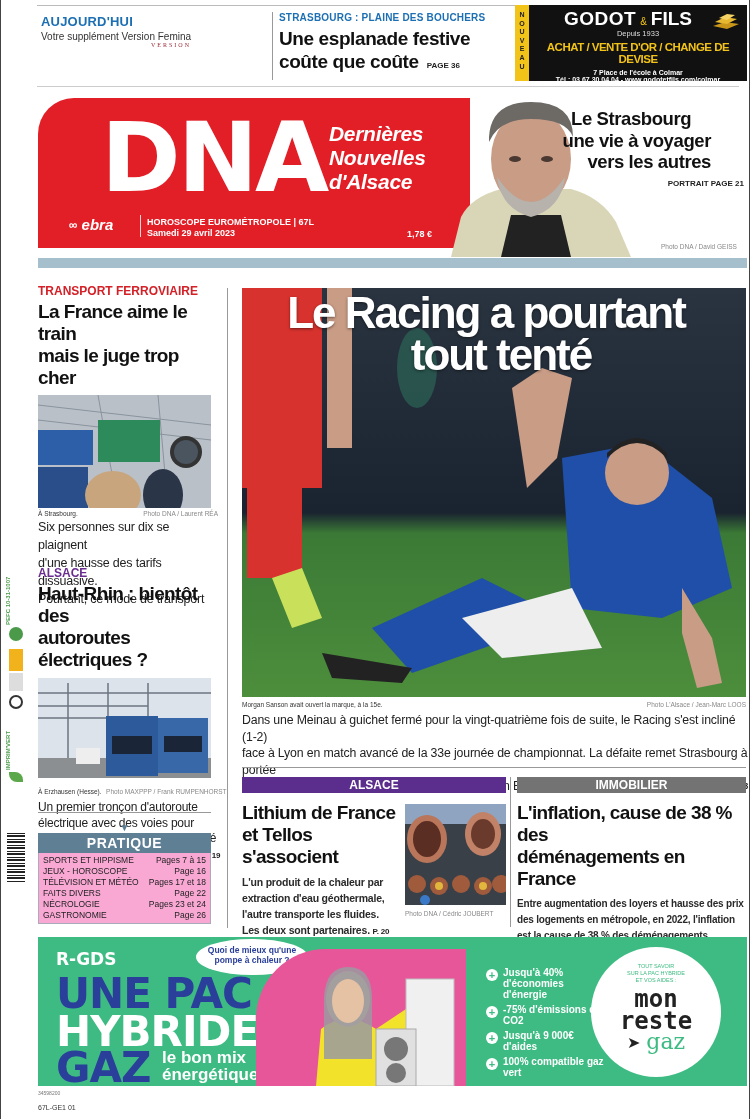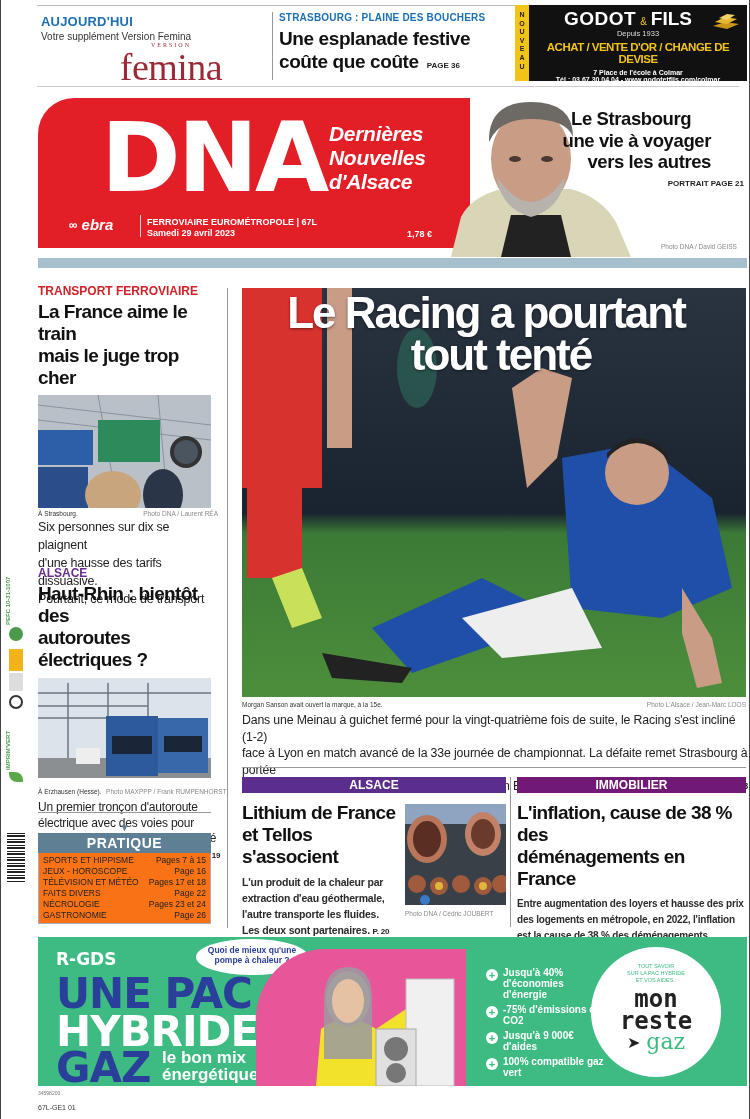--- a/index.html
+++ b/index.html
@@ -37,30 +37,30 @@
   
   .kicker-red { color: #d42027; font-weight: bold; font-size: 12px; }
   .kicker-purple { color: #6a2d8f; font-weight: bold; font-size: 12px; }
   .h-left { font-weight: bold; font-size: 19px; line-height: 22px; letter-spacing: -0.6px; color: #111; }
   .body-left { font-size: 12.5px; line-height: 18px; color: #222; letter-spacing: -0.2px; }
   .caption { font-size: 6.5px; color: #333; }
   .caption-gray { font-size: 6.5px; color: #888; }
   .col-sep { left: 226px; top: 288px; width: 1px; height: 640px; background: #999; }
 
   .pratique-head { background: #5f7f95; color: #fff; font-weight: bold; font-size: 14px; text-align: center; letter-spacing: 0.5px; height: 20px; line-height: 20px; }
-  .pratique-body { background: #f97316; border: 1px solid #aab; border-top: none; padding: 2px 4px; }
+  .pratique-body { background: #f9a8d4; border: 1px solid #aab; border-top: none; padding: 2px 4px; }
   .pratique-row { display:flex; justify-content:space-between; font-size: 8.5px; line-height: 11px; color:#222; }
 
   
   .mainphoto { left: 241px; top: 288px; width: 504px; height: 409px; overflow: hidden; background: #1b2a3a; }
   .main-title { color: #fff; font-weight: bold; font-size: 44px; line-height: 42px; letter-spacing: -2px; text-align: center; text-shadow: 0 1px 3px rgba(0,0,0,.5); font-family: "Liberation Sans", sans-serif; }
   .main-body { font-size: 12.3px; line-height: 16.5px; color: #222; letter-spacing: -0.15px; }
 
   .band-purple { background: #5b2d8c; color:#fff; font-weight:bold; font-size: 12px; text-align:center; height: 16px; line-height: 16px; }
-  .band-red { background: #701a75; color:#fff; font-weight:bold; font-size: 12px; text-align:center; height: 16px; line-height: 16px; }
+  .band-red { background: #737373; color:#fff; font-weight:bold; font-size: 12px; text-align:center; height: 16px; line-height: 16px; }
   .h-bot { font-weight: bold; font-size: 19px; line-height: 22px; letter-spacing: -0.6px; color:#111; }
   .body-bot { font-size: 10.5px; line-height: 16px; font-weight: bold; color:#2a2a2a; letter-spacing: -0.2px; }
 
   
   .ad { left: 37px; top: 937px; width: 709px; height: 149px; background: #3dbb82; overflow: hidden; }
   .ad-big { font-family: "DejaVu Sans", sans-serif; font-weight: bold; font-size: 42px; line-height: 42px; letter-spacing: -1px; }
   .ad-bullet { display:flex; align-items:flex-start; gap: 5px; color:#fff; font-weight:bold; font-size: 10px; line-height: 11px; margin-bottom: 4px; }
   .plus { width: 12px; height: 12px; border-radius: 50%; background:#fff; color:#3dbb82; font-size: 11px; line-height: 12px; text-align:center; flex: none; margin-top: 2px; }
 
   .sidebar-marks { left: 4px; top: 570px; width: 22px; }
@@ -70,21 +70,20 @@
 
 <div class="page">
 
   <div class="abs topline"></div>
 
   <div class="abs" style="left:40px;top:14px;width:220px;">
     <div class="kicker-blue">AUJOURD'HUI</div>
     <div class="small-gray" style="margin-top:2px;">Votre supplément Version Femina</div>
     <div style="position:relative;left:60px;top:0px;width:140px;text-align:center;">
       <div class="femina-version">VERSION</div>
-      <div class="femina">femina</div>
     </div>
   </div>
 
   <div class="abs vsep" style="left:271px;top:12px;height:68px;"></div>
 
   <div class="abs" style="left:278px;top:12px;width:230px;">
     <div class="kicker-blue" style="font-size:10px;">STRASBOURG : PLAINE DES BOUCHERS</div>
     <div class="headline" style="font-size:19px;line-height:23px;margin-top:4px;">Une esplanade festive</div>
     <div style="display:flex;align-items:baseline;gap:8px;">
       <span class="headline" style="font-size:19px;line-height:23px;">coûte que coûte</span>
@@ -131,21 +130,21 @@
   </div>
   <div class="abs" style="left:100px;top:110px;">
     <span class="dna-logo">DNA</span>
   </div>
   <div class="abs" style="left:68px;top:216px;display:flex;align-items:center;gap:4px;">
     <span style="color:#fff;font-size:12px;font-weight:bold;">∞</span>
     <span style="color:#fff;font-size:15px;font-weight:bold;font-style:italic;">ebra</span>
   </div>
   <div class="abs" style="left:139px;top:215px;width:1px;height:22px;background:#fff;opacity:.8;"></div>
   <div class="abs" style="left:146px;top:217px;">
-    <div class="mast-meta">FERROVIAIRE EUROMÉTROPOLE | 67L</div>
+    <div class="mast-meta">HOROSCOPE EUROMÉTROPOLE | 67L</div>
     <div class="mast-meta">Samedi 29 avril 2023</div>
   </div>
   <div class="abs mast-meta" style="left:406px;top:229px;">1,78 €</div>
 
   <div class="abs portrait">
     <svg width="225" height="160" viewBox="0 0 225 160">
       <path d="M20,160 L30,120 Q40,100 70,92 L140,92 Q170,100 185,125 L200,160 Z" fill="#d9d6b8"></path>
       <path d="M70,160 L80,118 L130,118 L140,160 Z" fill="#222"></path>
       <ellipse cx="100" cy="62" rx="40" ry="50" fill="#c99c86"></ellipse>
       <path d="M58,40 Q60,5 100,5 Q142,5 142,40 Q135,22 100,22 Q68,22 58,45 Z" fill="#6d6a66"></path>

